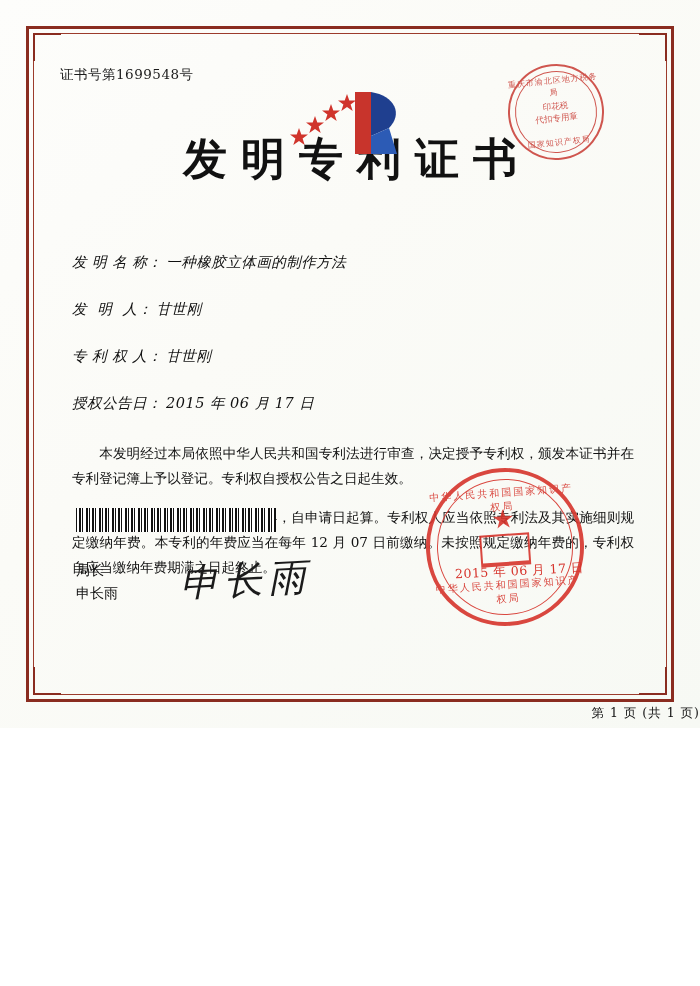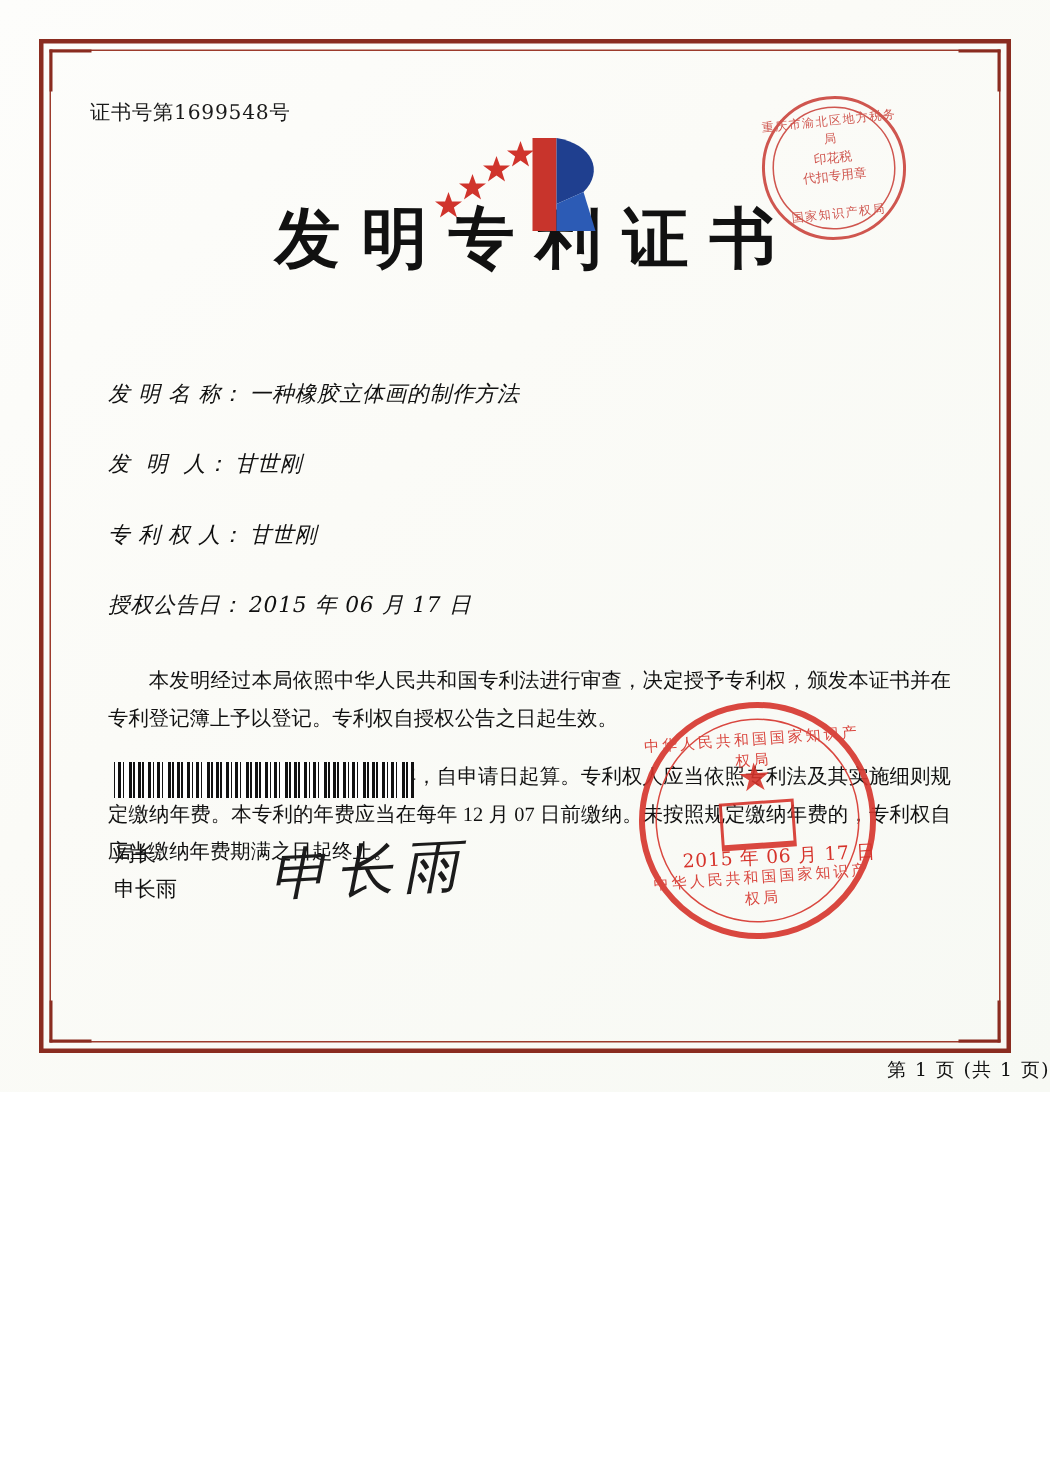--- a/index.html
+++ b/index.html
@@ -150,21 +150,20 @@
   }
   .field-value {
     margin-left: 4px;
     letter-spacing: .5px;
   }
 
   .paragraphs {
     margin-top: 26px;
     padding-left: 12px;
     padding-right: 6px;
-    font-family: Liberation Serif, serif;
   }
   .para {
     font-size: 13.6px;
     line-height: 1.85;
     color: #111;
     text-indent: 2em;
     margin-bottom: 2px;
     text-align: justify;
   }
 

